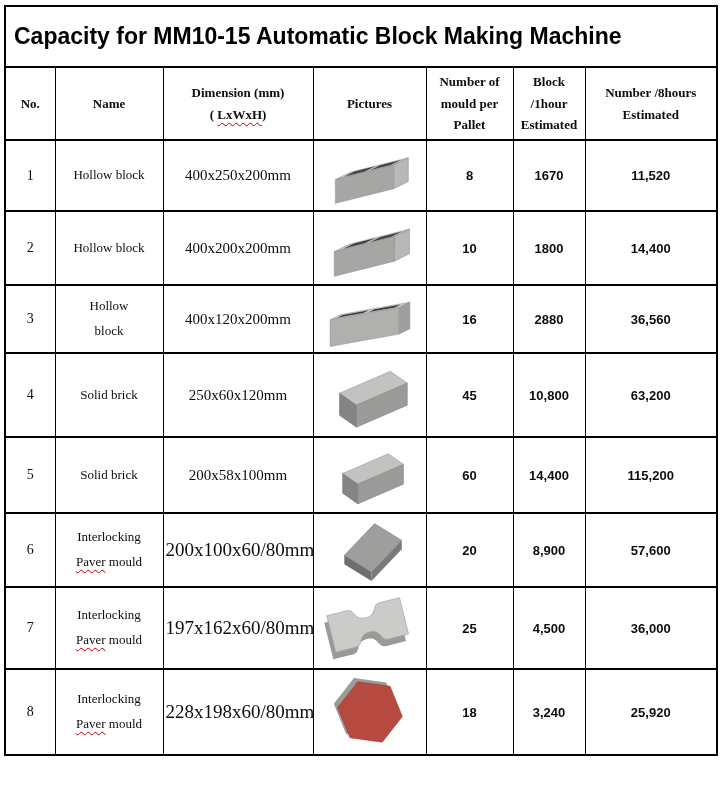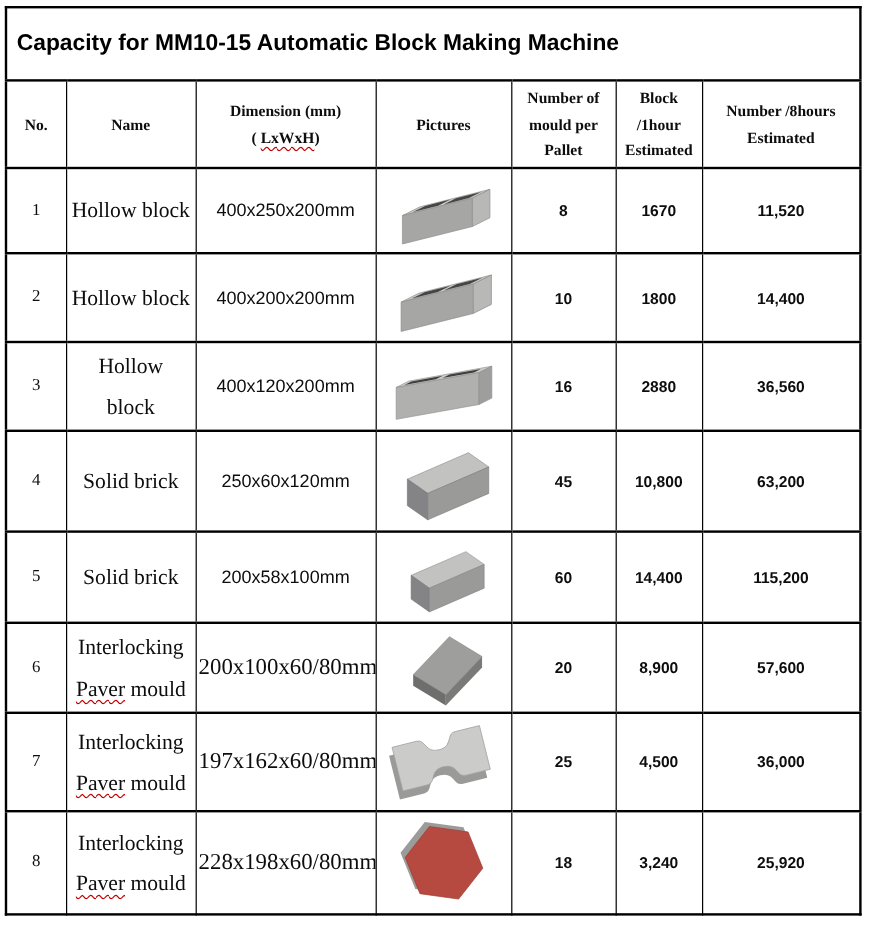--- a/index.html
+++ b/index.html
@@ -4,28 +4,28 @@
 <style>
   html,body { margin:0; padding:0; background:#ffffff; }
   body { width:726px; height:792px; position:relative; font-family:"Liberation Serif", serif; color:#0d0d0d; }
   .sheet { position:absolute; left:4px; top:5px; width:714px; background:#fff; }
   .title-box {
     border:2px solid #000; border-bottom:none;
     height:59px; display:flex; align-items:center; padding-left:8px; box-sizing:content-box;
   }
   .title-box h1 {
     margin:0; font-family:"Liberation Sans", sans-serif; font-weight:bold;
-    font-size:19px; letter-spacing:0px; color:#000;text-align:center;
+    font-size:23px; letter-spacing:0px; color:#000;text-align:center;
   }
   table.cap { border-collapse:collapse; width:100%; table-layout:fixed; border:2px solid #000; }
   td, th { border:1px solid #000; border-top:2px solid #000; text-align:center; vertical-align:middle; padding:2px; overflow:hidden; }
   th { font-family:"Liberation Serif", serif; font-weight:bold; font-size:13px; line-height:1.65; }
   .no-cell { font-size:14px; font-weight:normal; }
-  .name-cell { font-size:18px; line-height:1.9; font-weight:normal; }
-  .dim-sans { font-family:Liberation Sans, sans-serif; font-size:15px; }
+  .name-cell { font-size:13px; line-height:1.9; font-weight:normal; }
+  .dim-sans { font-family:Liberation Serif, serif; font-size:15px; }
   .dim-serif { font-family:"Liberation Serif", serif; font-size:19px; }
   .num-cell { font-family:"Liberation Sans", sans-serif; font-weight:bold; font-size:13px; }
   .sq {
     text-decoration-line:underline;
     text-decoration-style:wavy;
     text-decoration-color:#c00000;
     text-decoration-thickness:1px;
     text-underline-offset:3px;
   }
   .pic-wrap { display:flex; align-items:center; justify-content:center; }

